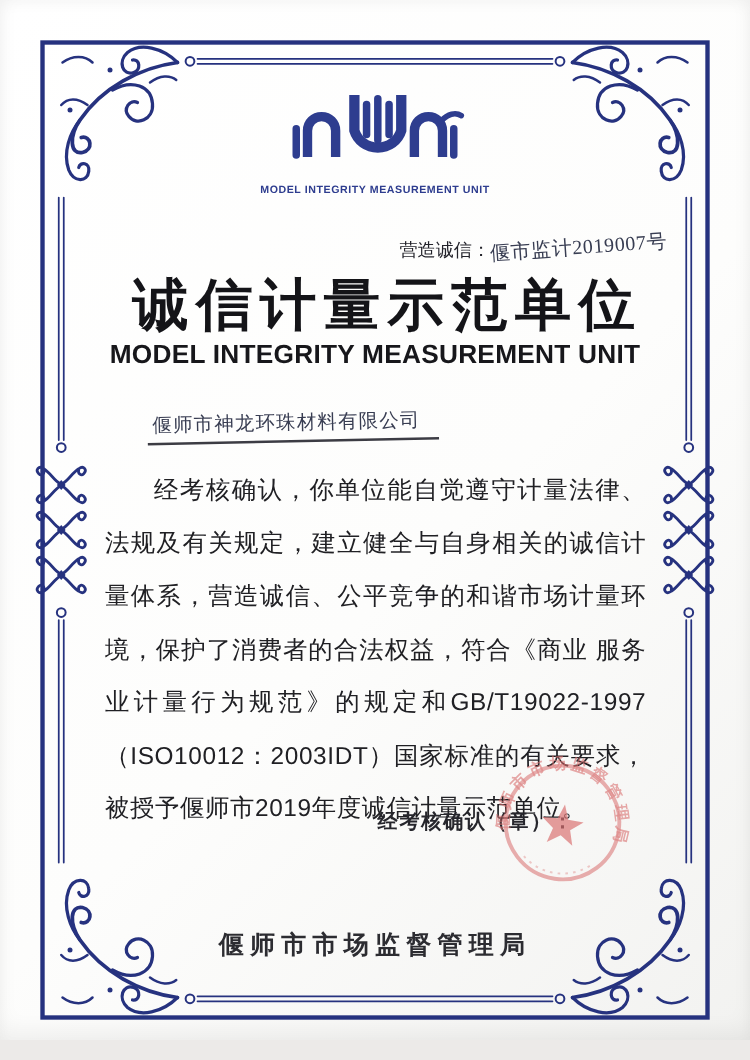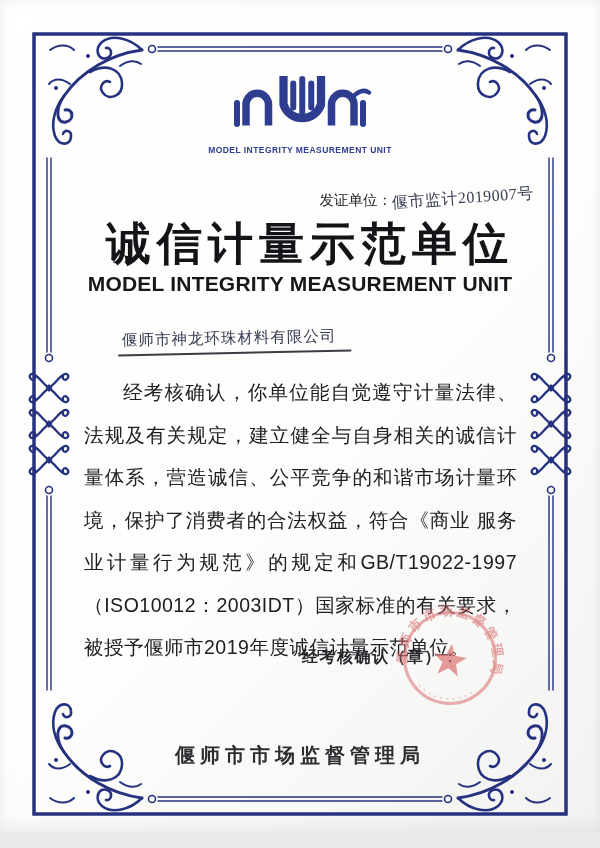--- a/index.html
+++ b/index.html
@@ -142,21 +142,21 @@
         <path stroke-width="10" d="M142,82 V54 A15,15 0 0 1 172,54 V82"></path>
         <path stroke-width="8" stroke-linecap="round" d="M184,80 V52"></path>
 
         <path stroke-width="6" stroke-linecap="round" d="M170,44 C178,36 186,34 192,38"></path>
       </g>
     </svg>
     <div class="logo-caption">MODEL INTEGRITY MEASUREMENT UNIT</div>
   </div>
 
   <div class="cert-no">
-    <span class="label">发证单位：</span><span class="handwrite">偃市监计2019007号</span>
+    <span class="label">营造诚信：</span><span class="handwrite">偃市监计2019007号</span>
   </div>
 
   <h1 class="title-zh">诚信计量示范单位</h1>
   <h2 class="title-en">MODEL INTEGRITY MEASUREMENT UNIT</h2>
 
   <div class="recipient handwrite">偃师市神龙环珠材料有限公司</div>
 
   <p class="body-text">经考核确认，你单位能自觉遵守计量法律、法规及有关规定，建立健全与自身相关的诚信计量体系，营造诚信、公平竞争的和谐市场计量环境，保护了消费者的合法权益，符合《商业 服务业计量行为规范》的规定和GB/T19022-1997（ISO10012：2003IDT）国家标准的有关要求，被授予偃师市2019年度诚信计量示范单位。</p>
 
   <div class="issuer">经考核确认（章）：</div>

